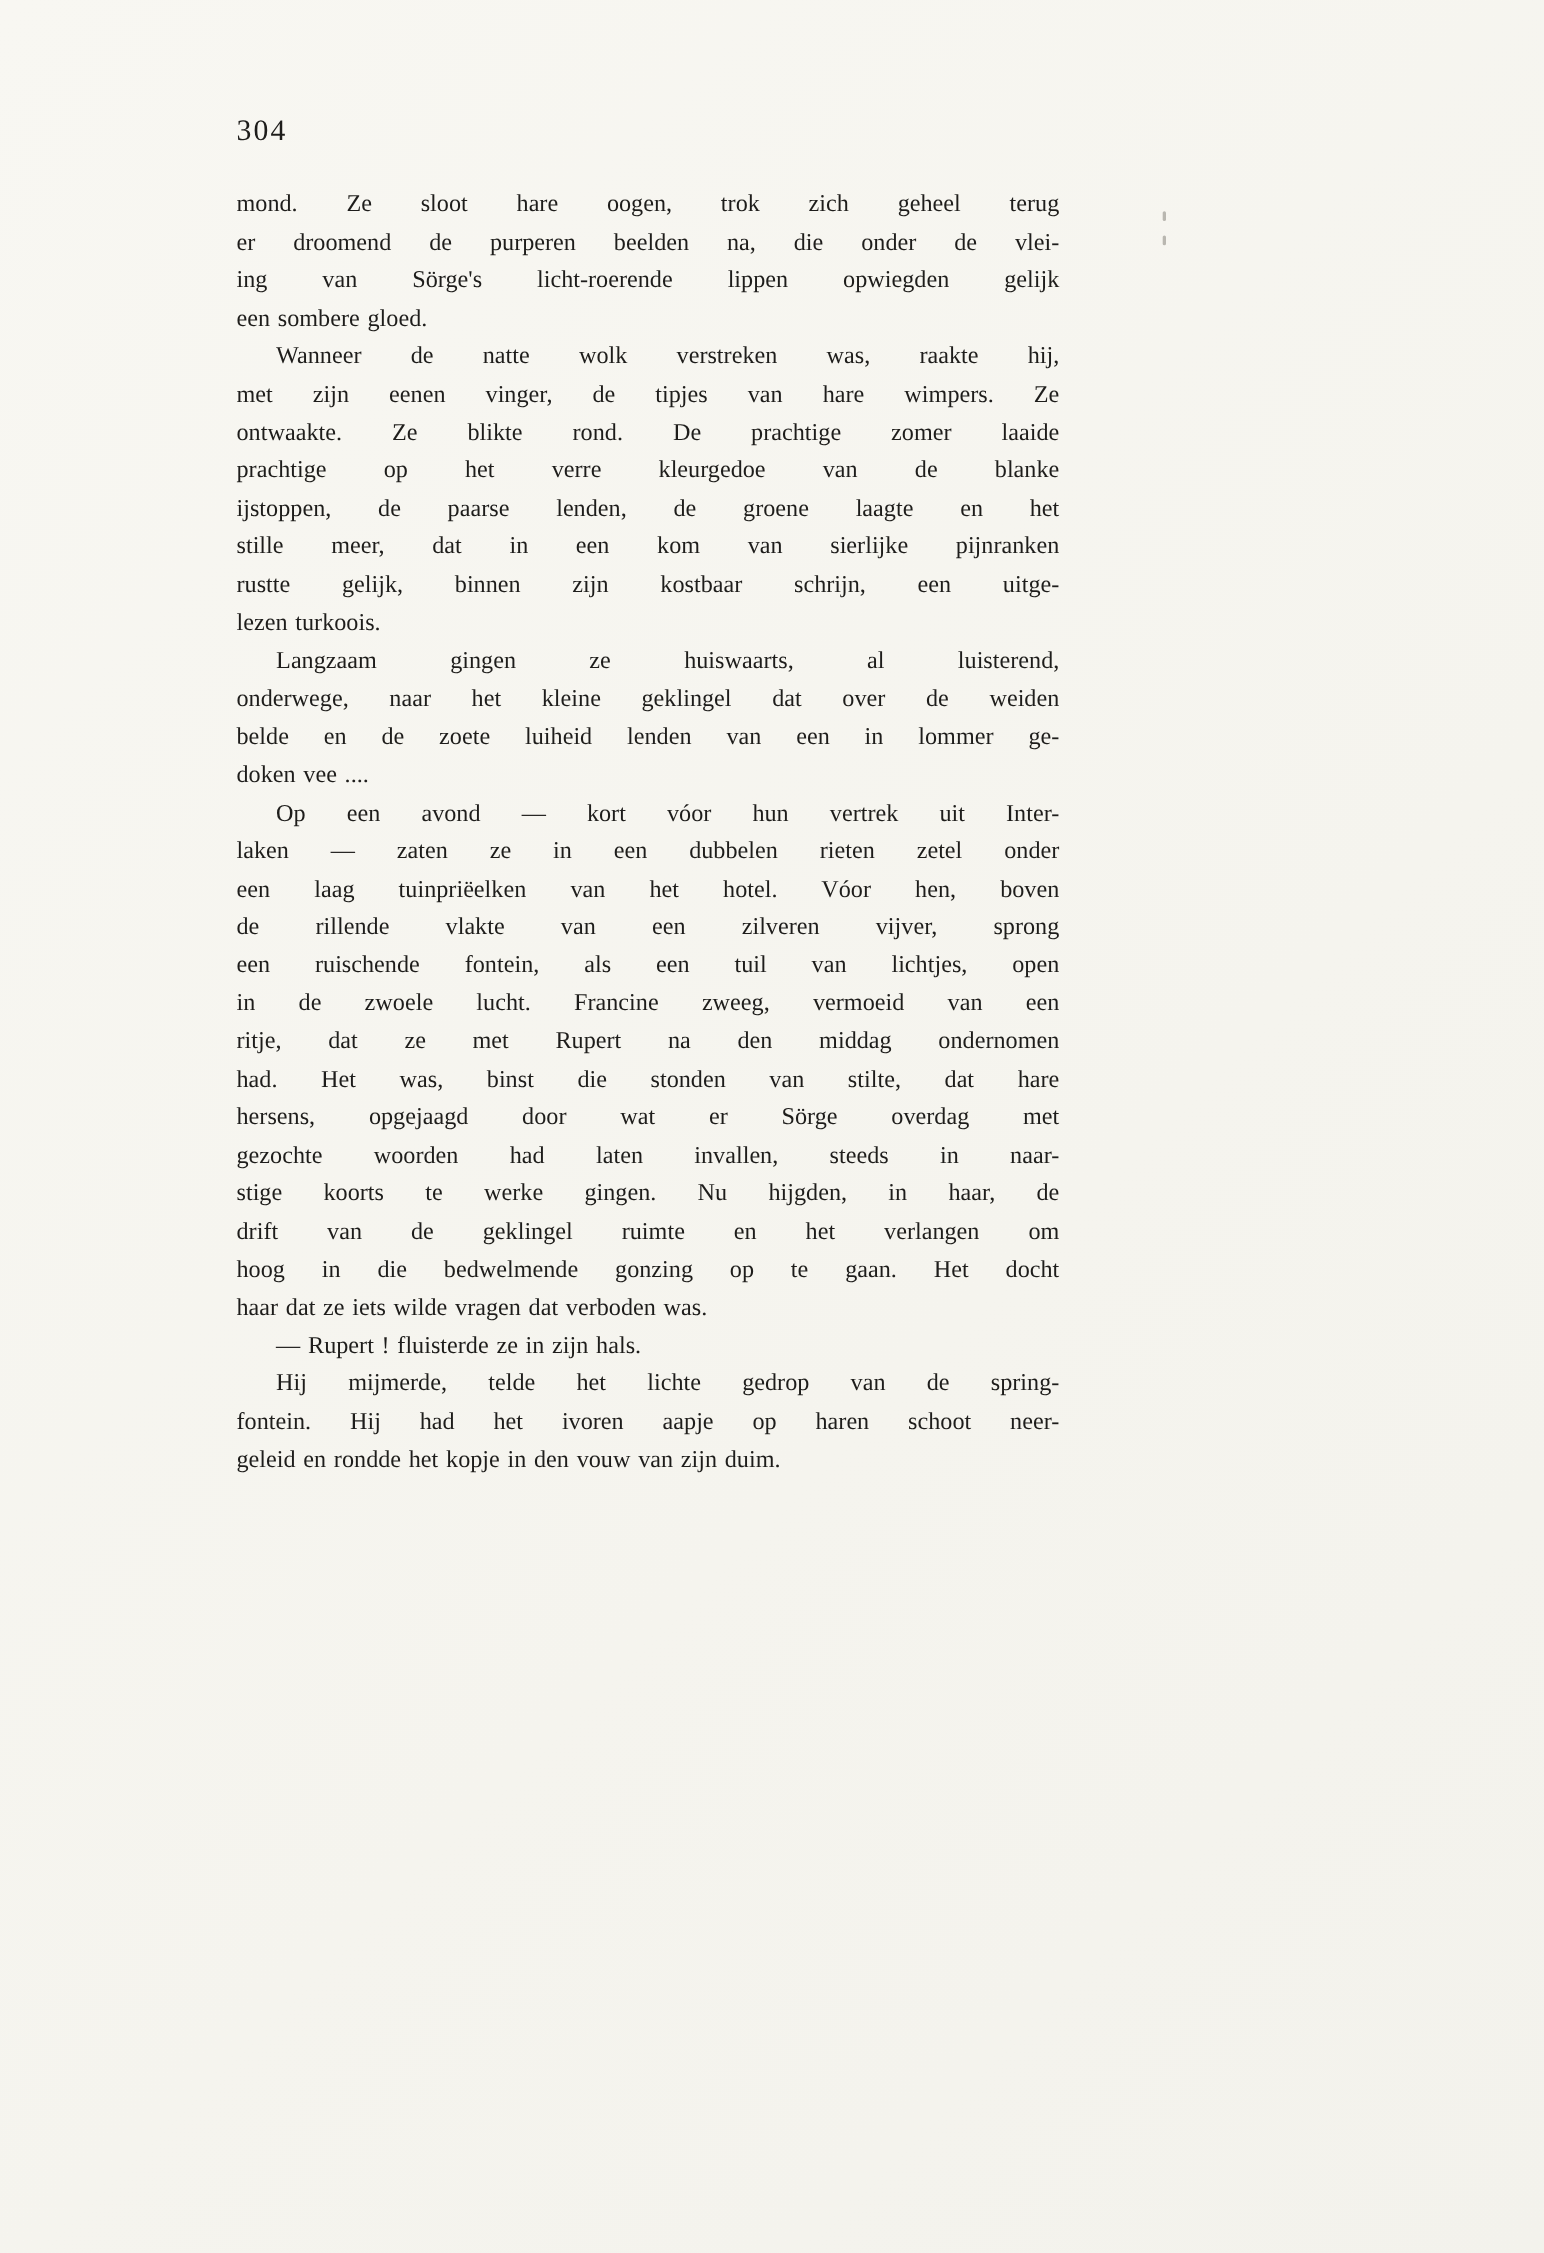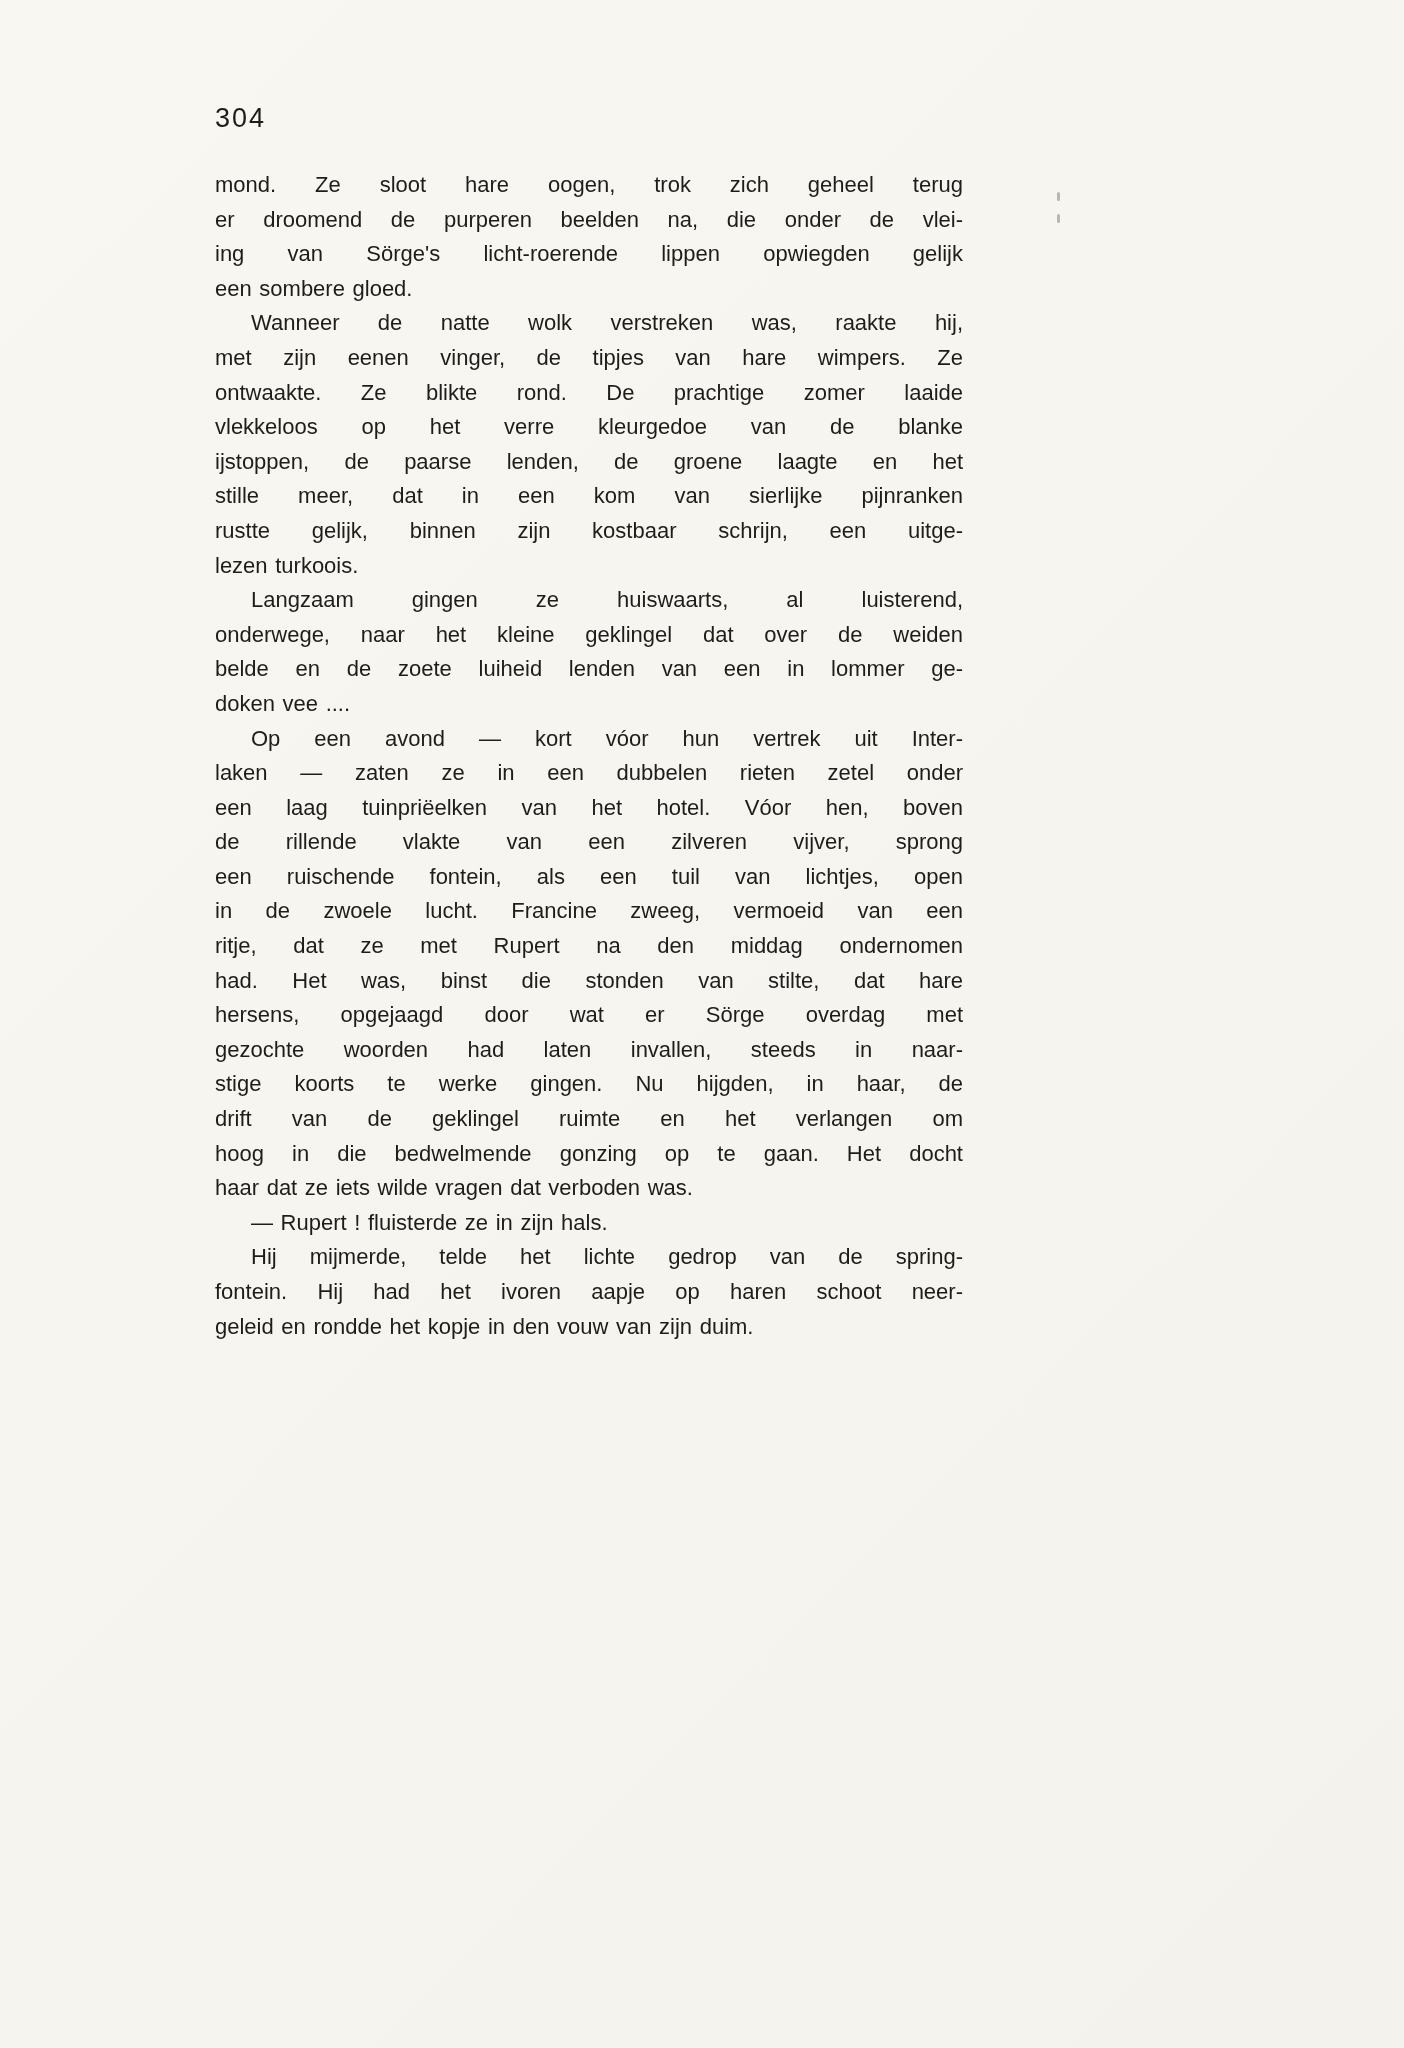--- a/index.html
+++ b/index.html
@@ -10,21 +10,21 @@
     width: 1404px;
     height: 2048px;
     background: #f6f5f0;
     position: relative;
     overflow: hidden;
   }
   .page {
     position: absolute;
     inset: 0;
     background: linear-gradient(135deg, #f8f7f2 0%, #f5f4ee 60%, #f3f2ec 100%);
-    font-family: Liberation Sans, sans-serif;
+    font-family: Liberation Serif, serif;
     color: #1e1d1b;
   }
   .page-number {
     position: absolute;
     left: 215px;
     top: 103px;
     font-size: 27px;
     letter-spacing: 2px;
     font-weight: 400;
   }
@@ -86,21 +86,21 @@
       <div class="paragraph">
         <div class="line">mond. Ze sloot hare oogen, trok zich geheel terug</div>
         <div class="line">er droomend de purperen beelden na, die onder de vlei-</div>
         <div class="line">ing van Sörge's licht-roerende lippen opwiegden gelijk</div>
         <div class="line last">een sombere gloed.</div>
       </div>
       <div class="paragraph">
         <div class="line indent">Wanneer de natte wolk verstreken was, raakte hij,</div>
         <div class="line">met zijn eenen vinger, de tipjes van hare wimpers. Ze</div>
         <div class="line">ontwaakte. Ze blikte rond. De prachtige zomer laaide</div>
-        <div class="line">vlekkeloos op het verre kleurgedoe van de blanke</div>
+        <div class="line">prachtige op het verre kleurgedoe van de blanke</div>
         <div class="line">ijstoppen, de paarse lenden, de groene laagte en het</div>
         <div class="line">stille meer, dat in een kom van sierlijke pijnranken</div>
         <div class="line">rustte gelijk, binnen zijn kostbaar schrijn, een uitge-</div>
         <div class="line last">lezen turkoois.</div>
       </div>
       <div class="paragraph">
         <div class="line indent">Langzaam gingen ze huiswaarts, al luisterend,</div>
         <div class="line">onderwege, naar het kleine geklingel dat over de weiden</div>
         <div class="line">belde en de zoete luiheid lenden van een in lommer ge-</div>
         <div class="line last">doken vee ....</div>

